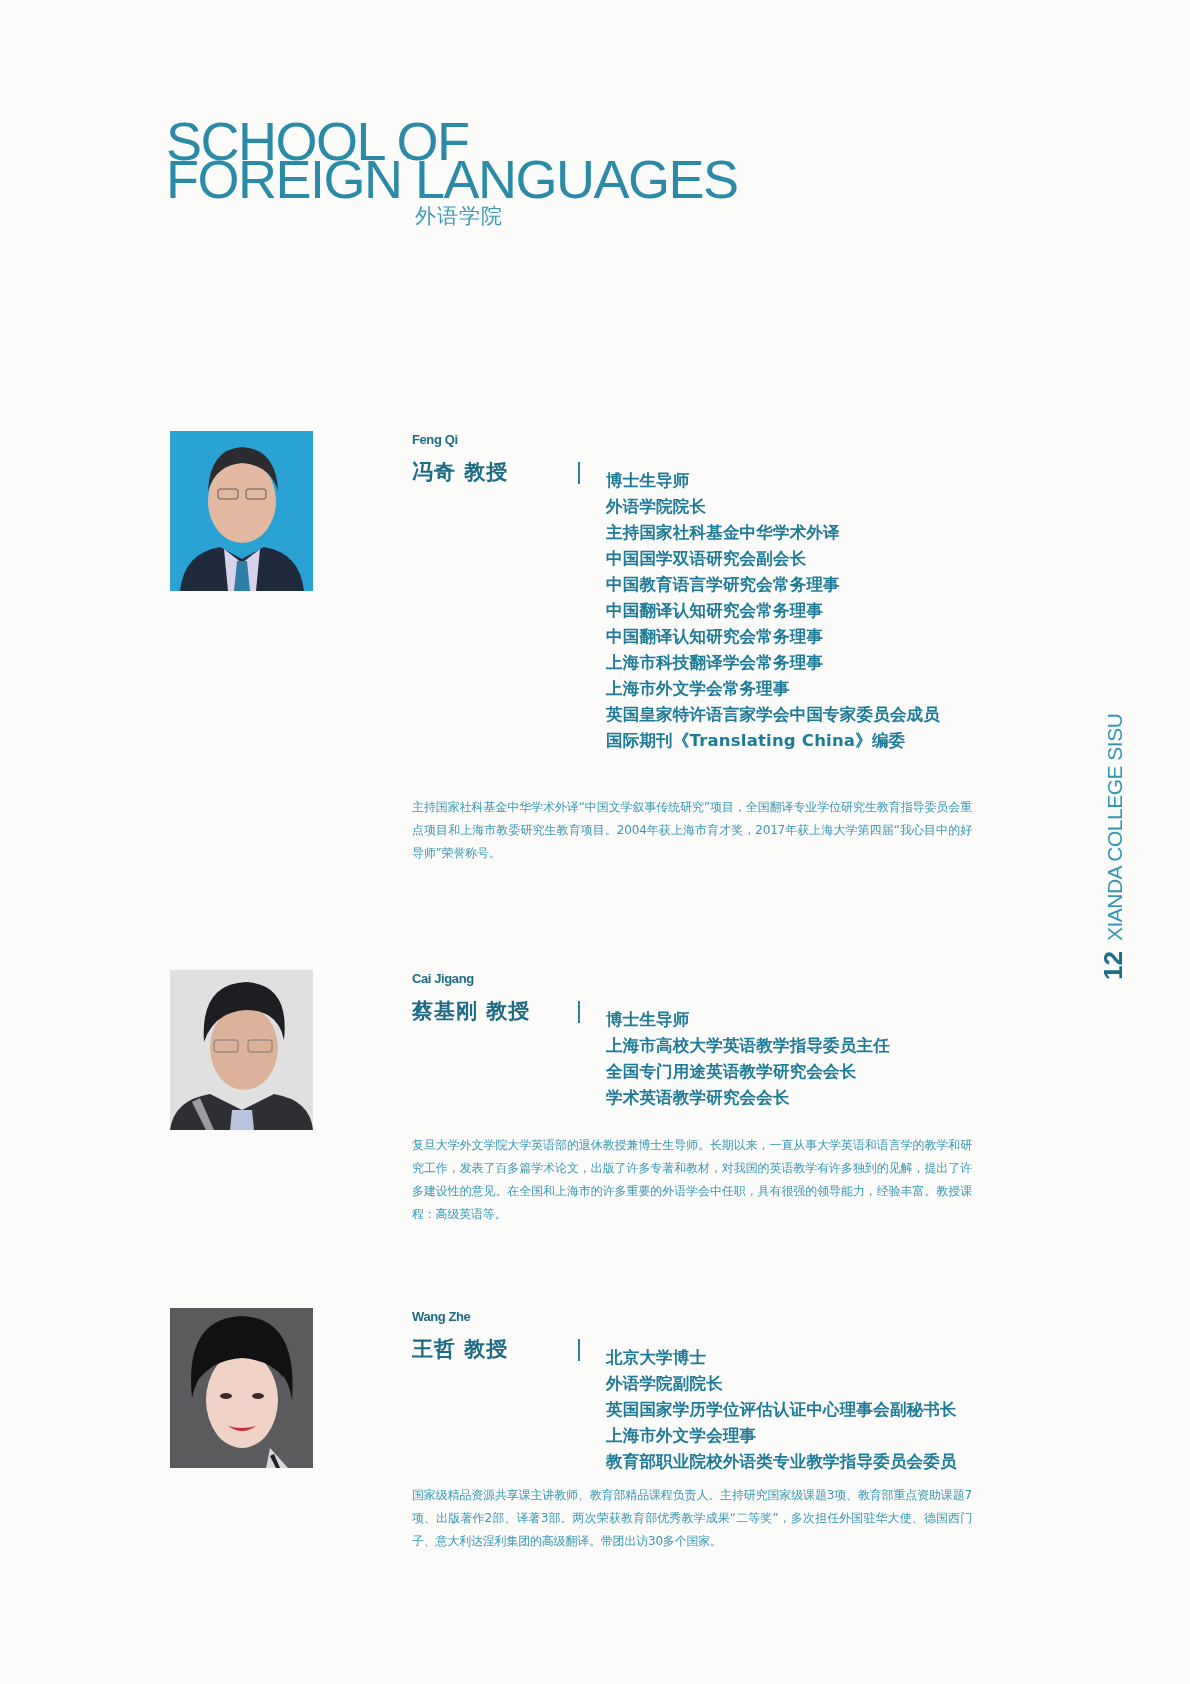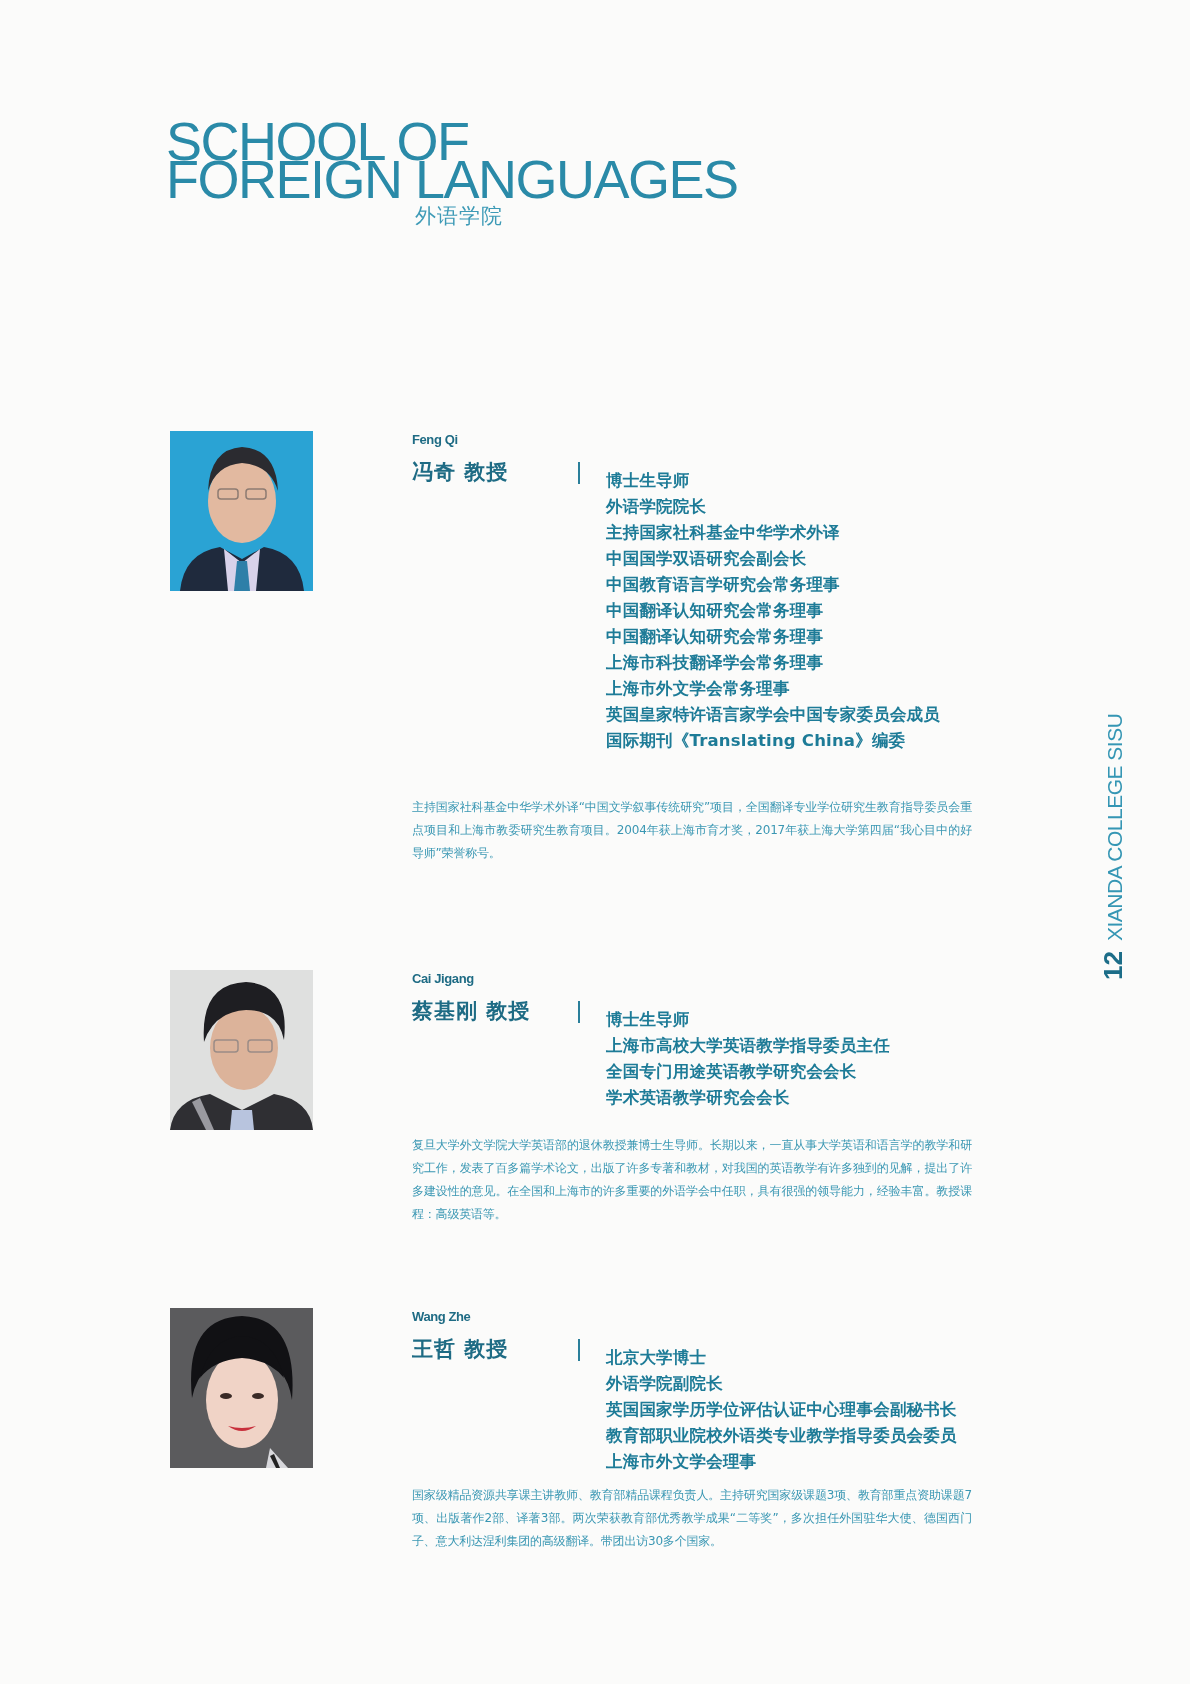--- a/index.html
+++ b/index.html
@@ -152,19 +152,19 @@
   </div>
   <div class="head">
     <div class="name-en">Wang Zhe</div>
     <div class="row">
       <div class="name-cn">王哲 教授</div>
       <div class="divider"></div>
       <ul class="roles">
         <li>北京大学博士</li>
         <li>外语学院副院长</li>
         <li>英国国家学历学位评估认证中心理事会副秘书长</li>
+        <li>上海市外文学会理事</li>
         <li>教育部职业院校外语类专业教学指导委员会委员</li>
-        <li>上海市外文学会理事</li>
       </ul>
     </div>
   </div>
   <div class="bio" style="top:176px;">国家级精品资源共享课主讲教师、教育部精品课程负责人。主持研究国家级课题3项、教育部重点资助课题7项、出版著作2部、译著3部。两次荣获教育部优秀教学成果“二等奖”，多次担任外国驻华大使、德国西门子、意大利达涅利集团的高级翻译。带团出访30多个国家。</div>
 </div>
 
 </body></html>

